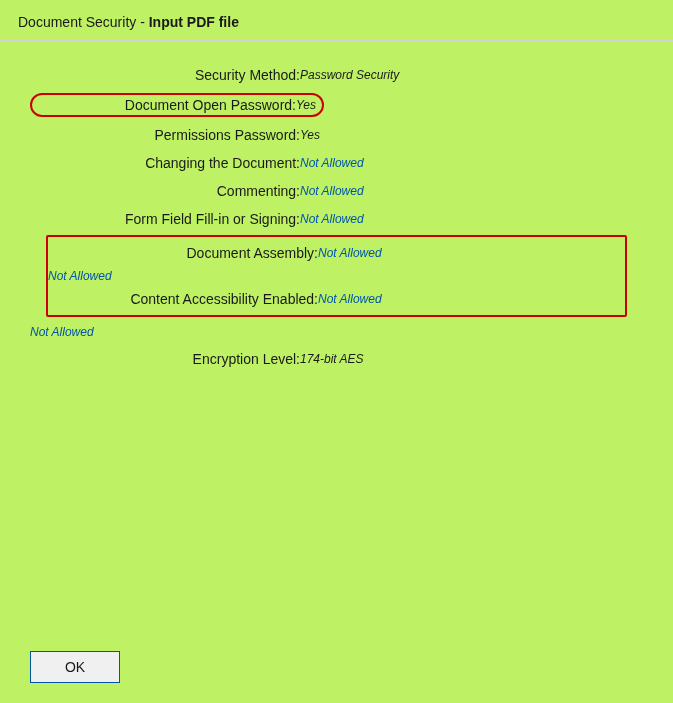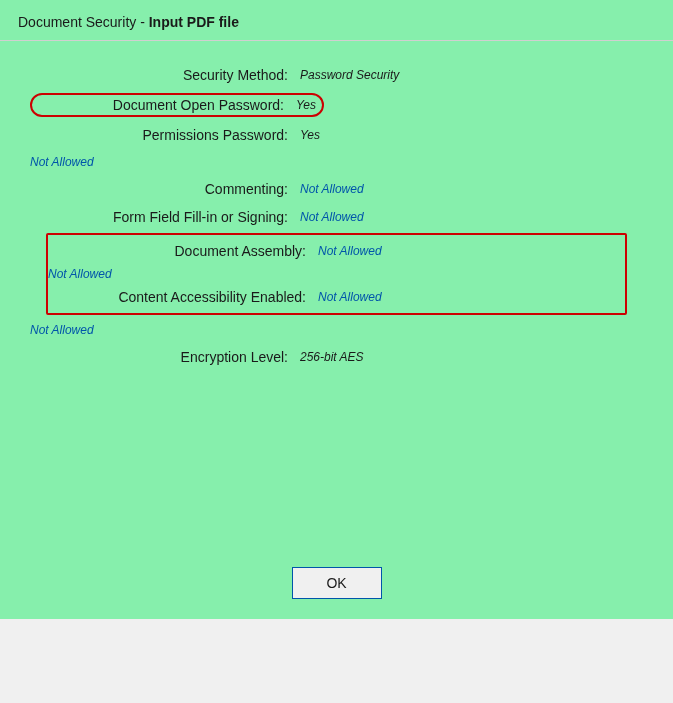--- a/index.html
+++ b/index.html
@@ -12,22 +12,22 @@
       width: 673px;
       height: 703px;
       background: #f0f0f0;
       font-family: 'Segoe UI', Arial, sans-serif;
       font-size: 14px;
       overflow: hidden;
     }
 
     .dialog {
       width: 673px;
-      height: 619px;
-      background: #86efac;
+      height: 703px;
+      background: #bef264;
       display: flex;
       flex-direction: column;
       padding: 0;
     }
 
     .title-bar {
       padding: 14px 18px 10px 18px;
       border-bottom: 1px solid #d0d0d0;
     }
 
@@ -51,21 +51,21 @@
       display: flex;
       flex-direction: row;
       align-items: center;
       padding: 6px 0;
     }
 
     .label {
       text-align: right;
       color: #1a1a1a;
       min-width: 270px;
-      padding-right: 12px;
+      padding-right: 0;
       font-size: 14px;
     }
 
     .value {
       color: #1a1a1a;
       font-size: 12px;
       font-style: italic;
     }
 
     .value.blue {
@@ -93,21 +93,21 @@
       padding: 4px 0;
       margin: 2px 16px;
     }
 
     .multi-bordered-box .row {
       padding: 4px 0;
     }
 
     .footer {
       display: flex;
-      justify-content: center;
+      justify-content: flex-start;
       padding: 10px 30px 20px 30px;
     }
 
     .ok-button {
       width: 90px;
       height: 32px;
       background: #f0f0f0;
       border: 1.5px solid #0055aa;
       color: #1a1a1a;
       font-size: 14px;
@@ -141,20 +141,21 @@
       </div>
     </div>
 
     <div class="row">
       <span class="label">Permissions Password:</span>
       <span class="value">Yes</span>
     </div>
 
 
     <div class="row">
+      <span class="label">Changing the Document:</span>
       <span class="value blue">Not Allowed</span>
     </div>
 
     <div class="row">
       <span class="label">Commenting:</span>
       <span class="value blue">Not Allowed</span>
     </div>
 
     <div class="row">
       <span class="label">Form Field Fill-in or Signing:</span>
@@ -174,21 +175,21 @@
         <span class="value blue">Not Allowed</span>
       </div>
     </div>
 
     <div class="row">
       <span class="value blue">Not Allowed</span>
     </div>
 
     <div class="row">
       <span class="label">Encryption Level:</span>
-      <span class="value">256-bit AES</span>
+      <span class="value">174-bit AES</span>
     </div>
 
   </div>
 
   <div class="footer">
     <button class="ok-button">OK</button>
   </div>
 </div>
 
 </body></html>

